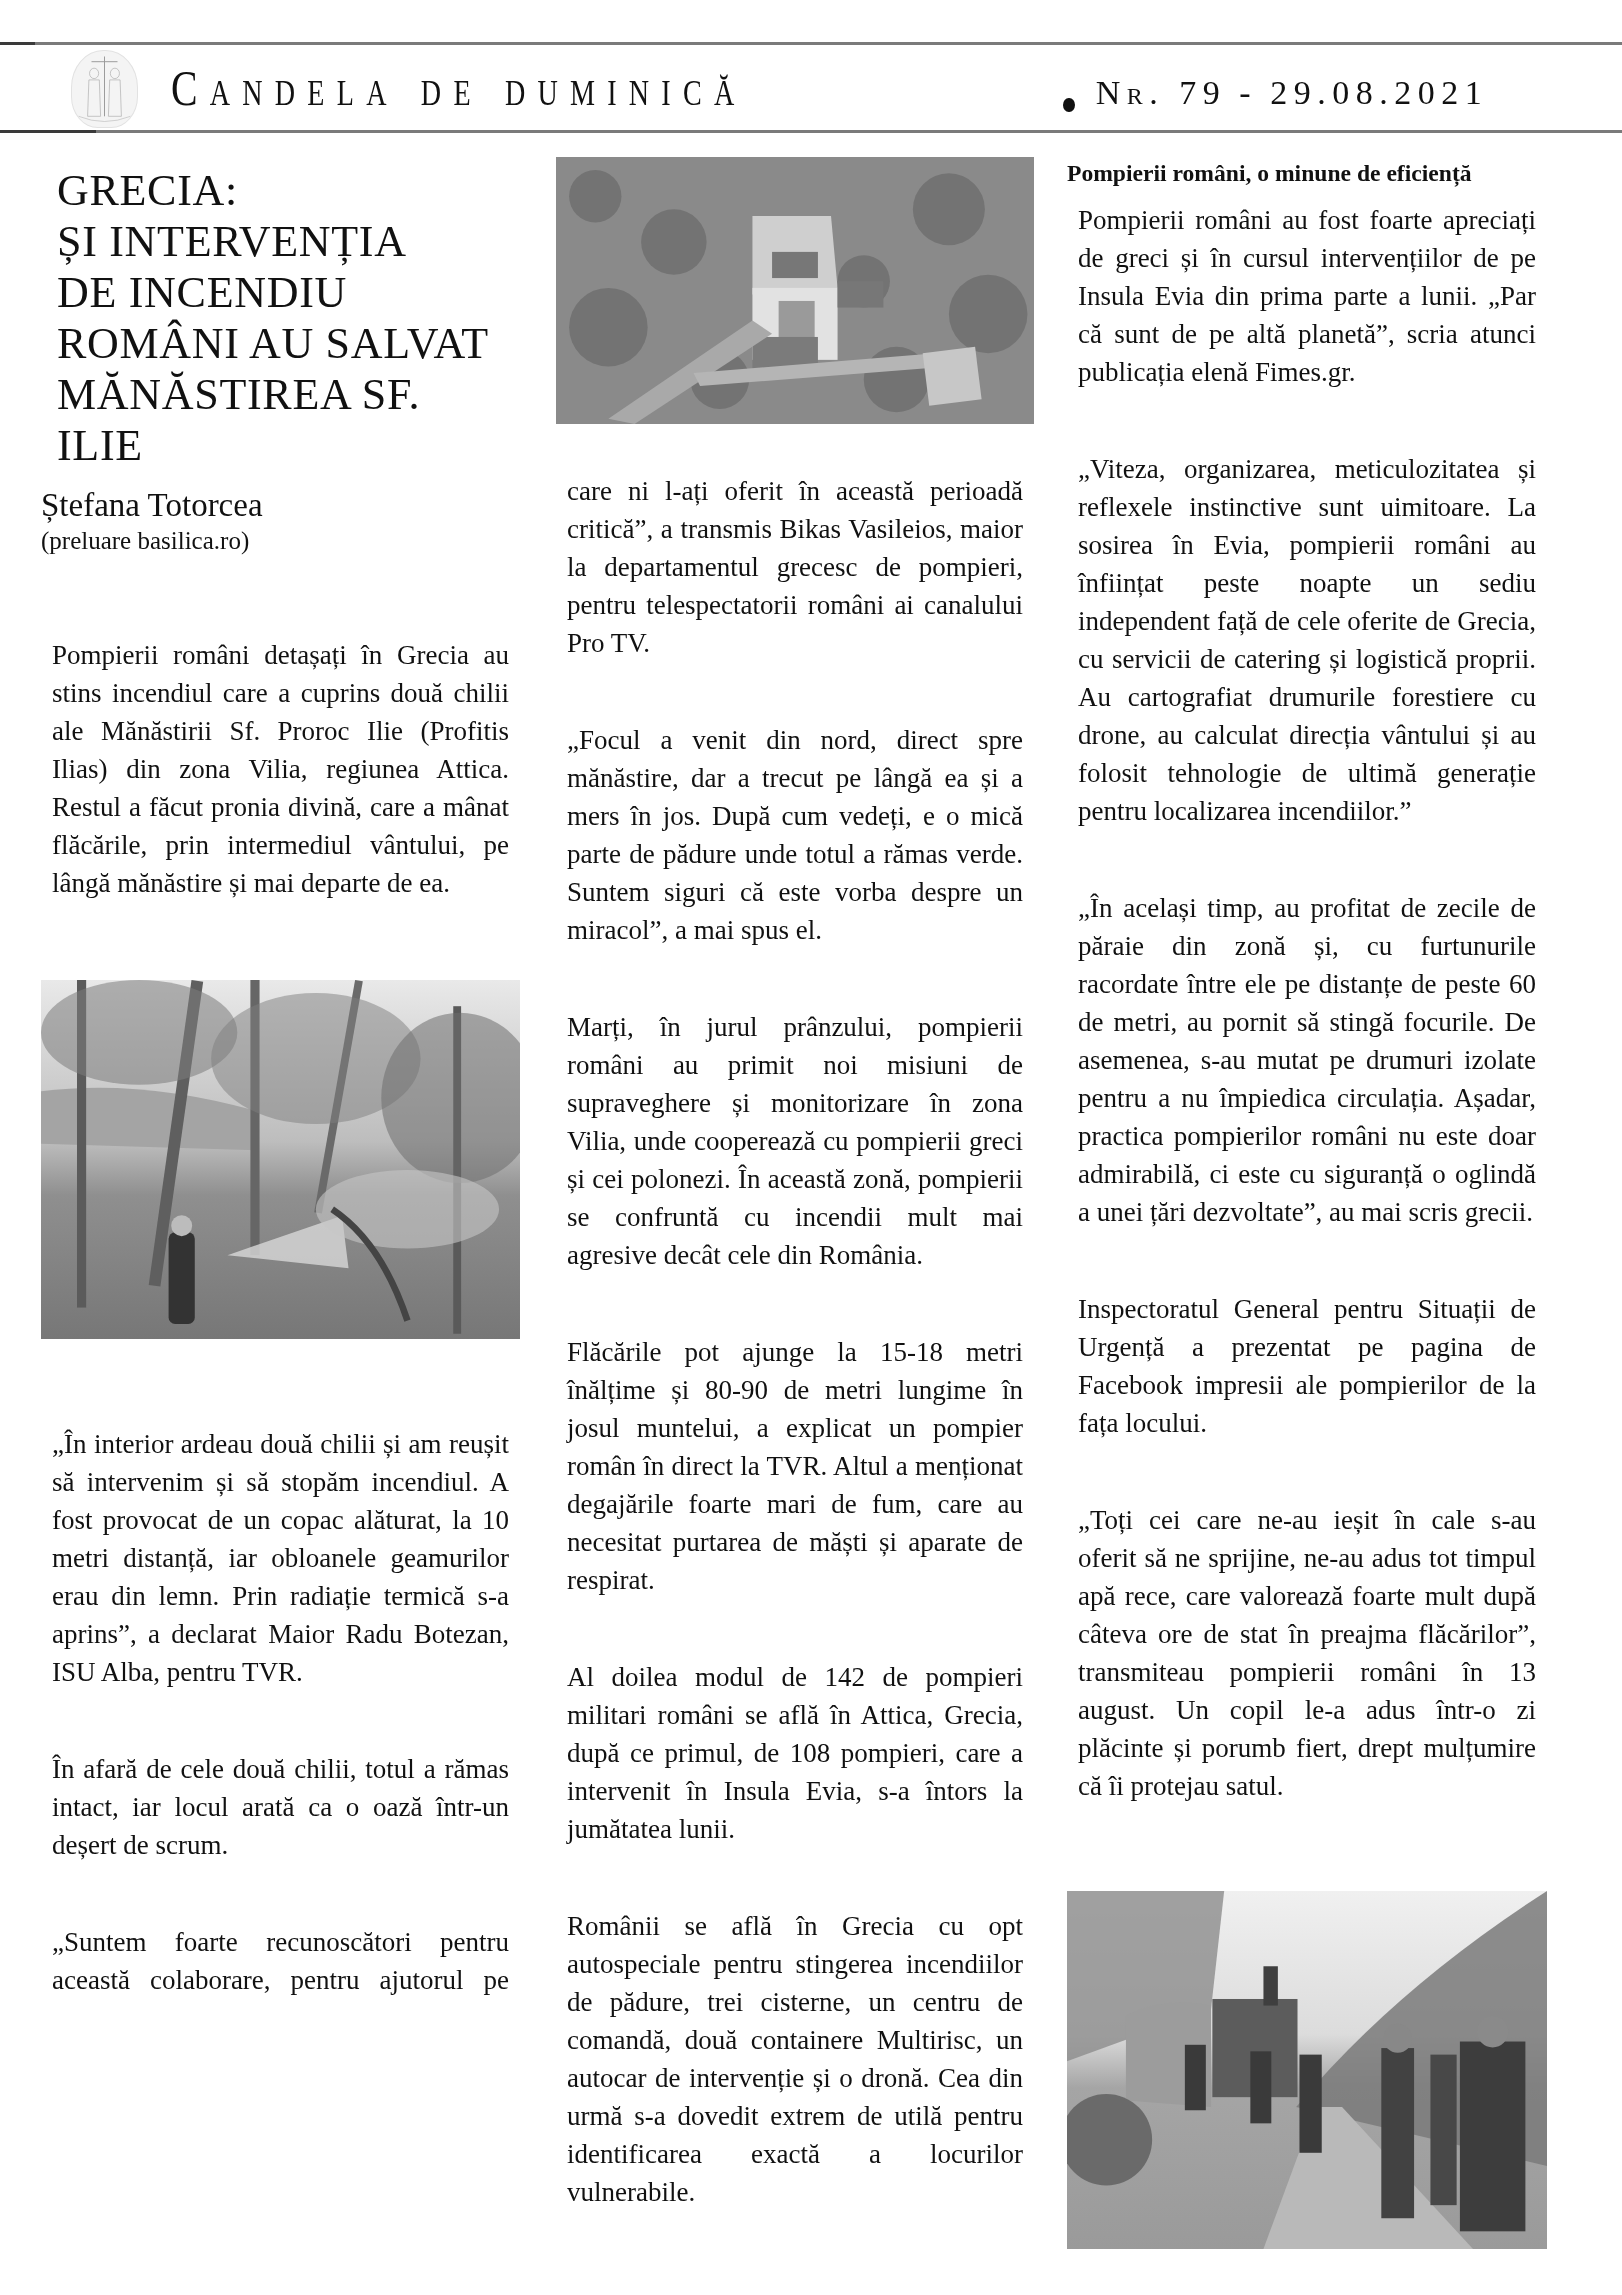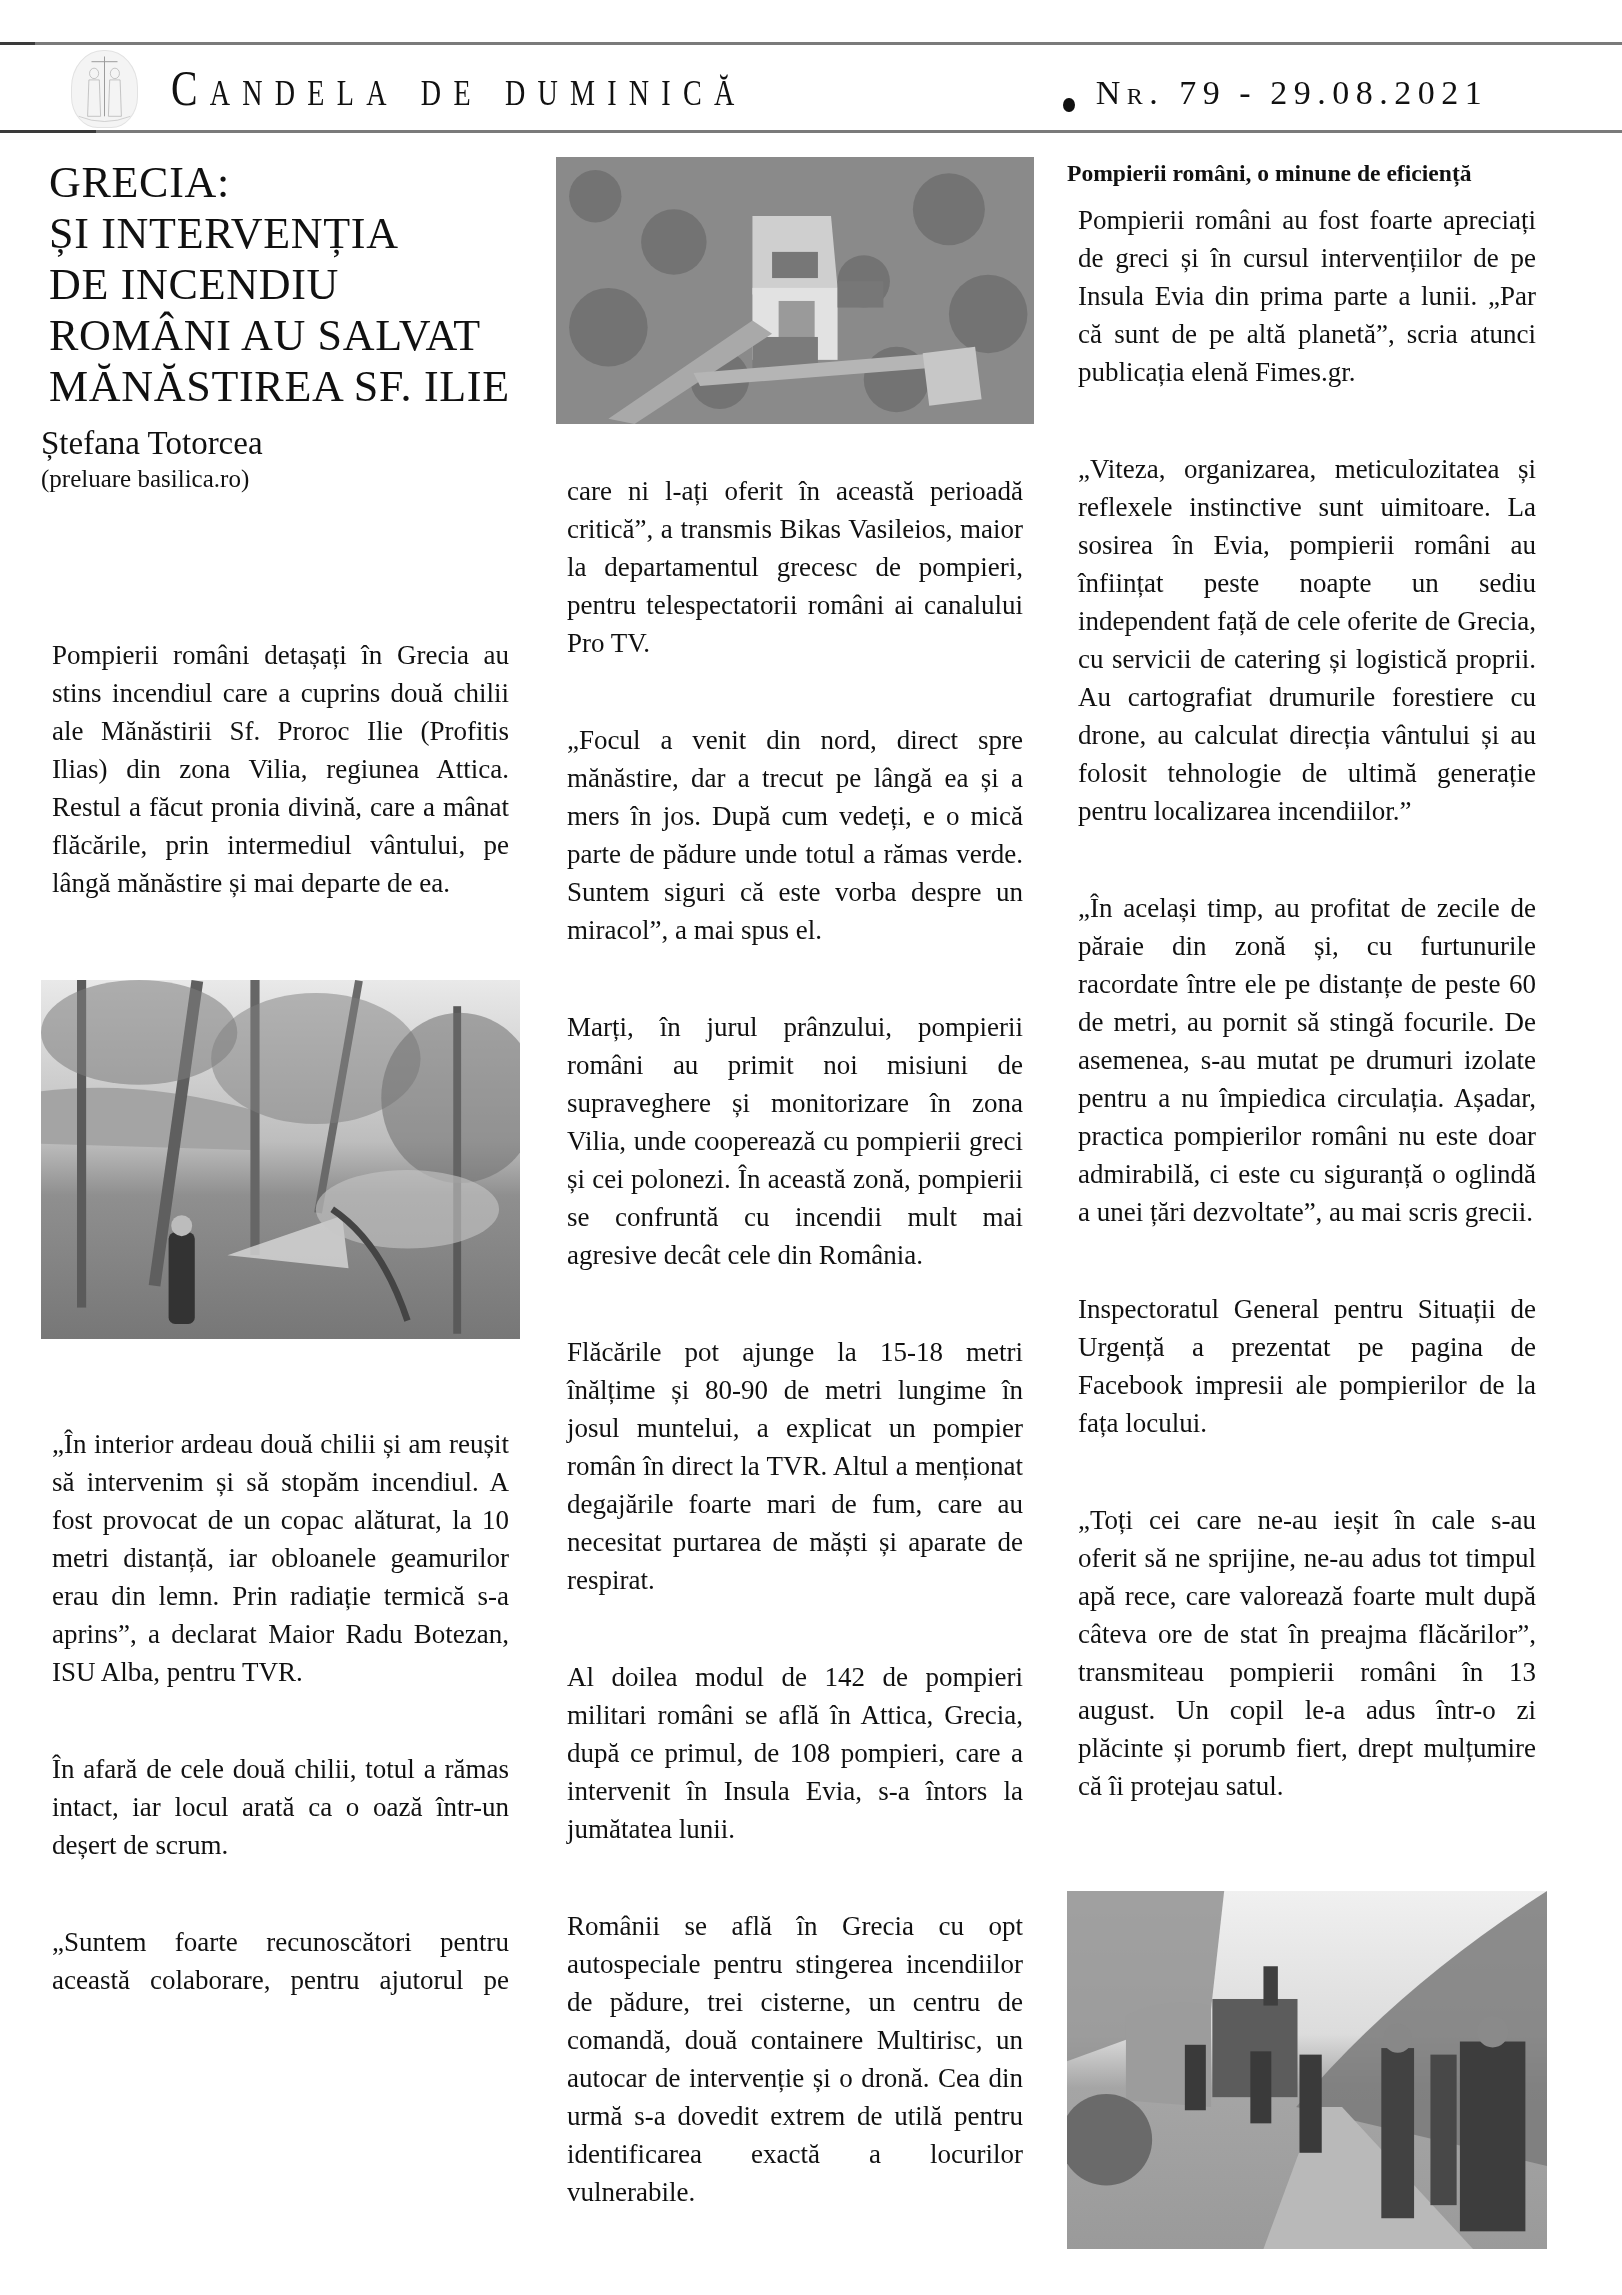--- a/index.html
+++ b/index.html
@@ -16,21 +16,21 @@
                     transform-origin: left center; display: inline-block; }
   .issue { position: absolute; left: 1063px; top: 64px; height: 48px; display: flex; align-items: flex-end;
            font-size: 34px; letter-spacing: 6.5px; white-space: nowrap; }
   .issue .bullet { display: inline-block; width: 11.8px; height: 14.4px; border-radius: 50%; background: #111;
                    margin-right: 21px; }
   .issue .nr { font-variant: small-caps; }
   .col { position: absolute; }
   .col1 { left: 41px; width: 479px; }
   .col2 { left: 556px; width: 478px; }
   .col3 { left: 1067px; width: 480px; }
-  .headline { font-size: 44px; line-height: 51px; letter-spacing: 0.7px; margin: 8px; font-weight: normal; }
+  .headline { font-size: 44px; line-height: 51px; letter-spacing: 0.7px; margin: 16px; font-weight: normal; }
   .author { font-size: 33px; line-height: 37px; margin-top: 13px; }
   .source { font-size: 25px; line-height: 33px; }
   p { margin: 11px; font-size: 27px; line-height: 38px; text-align: justify; hyphens: auto; }
   .gap { height: 37px; }
   .subhead { font-size: 23.6px; font-weight: bold; line-height: 33px; margin: 0 0 10.5px 0; }
   .photo { position: absolute; overflow: hidden; background: #8d8d8d; }
   .photo svg { width: 100%; height: 100%; display: block; }
 </style>
 </head>
 <body>

